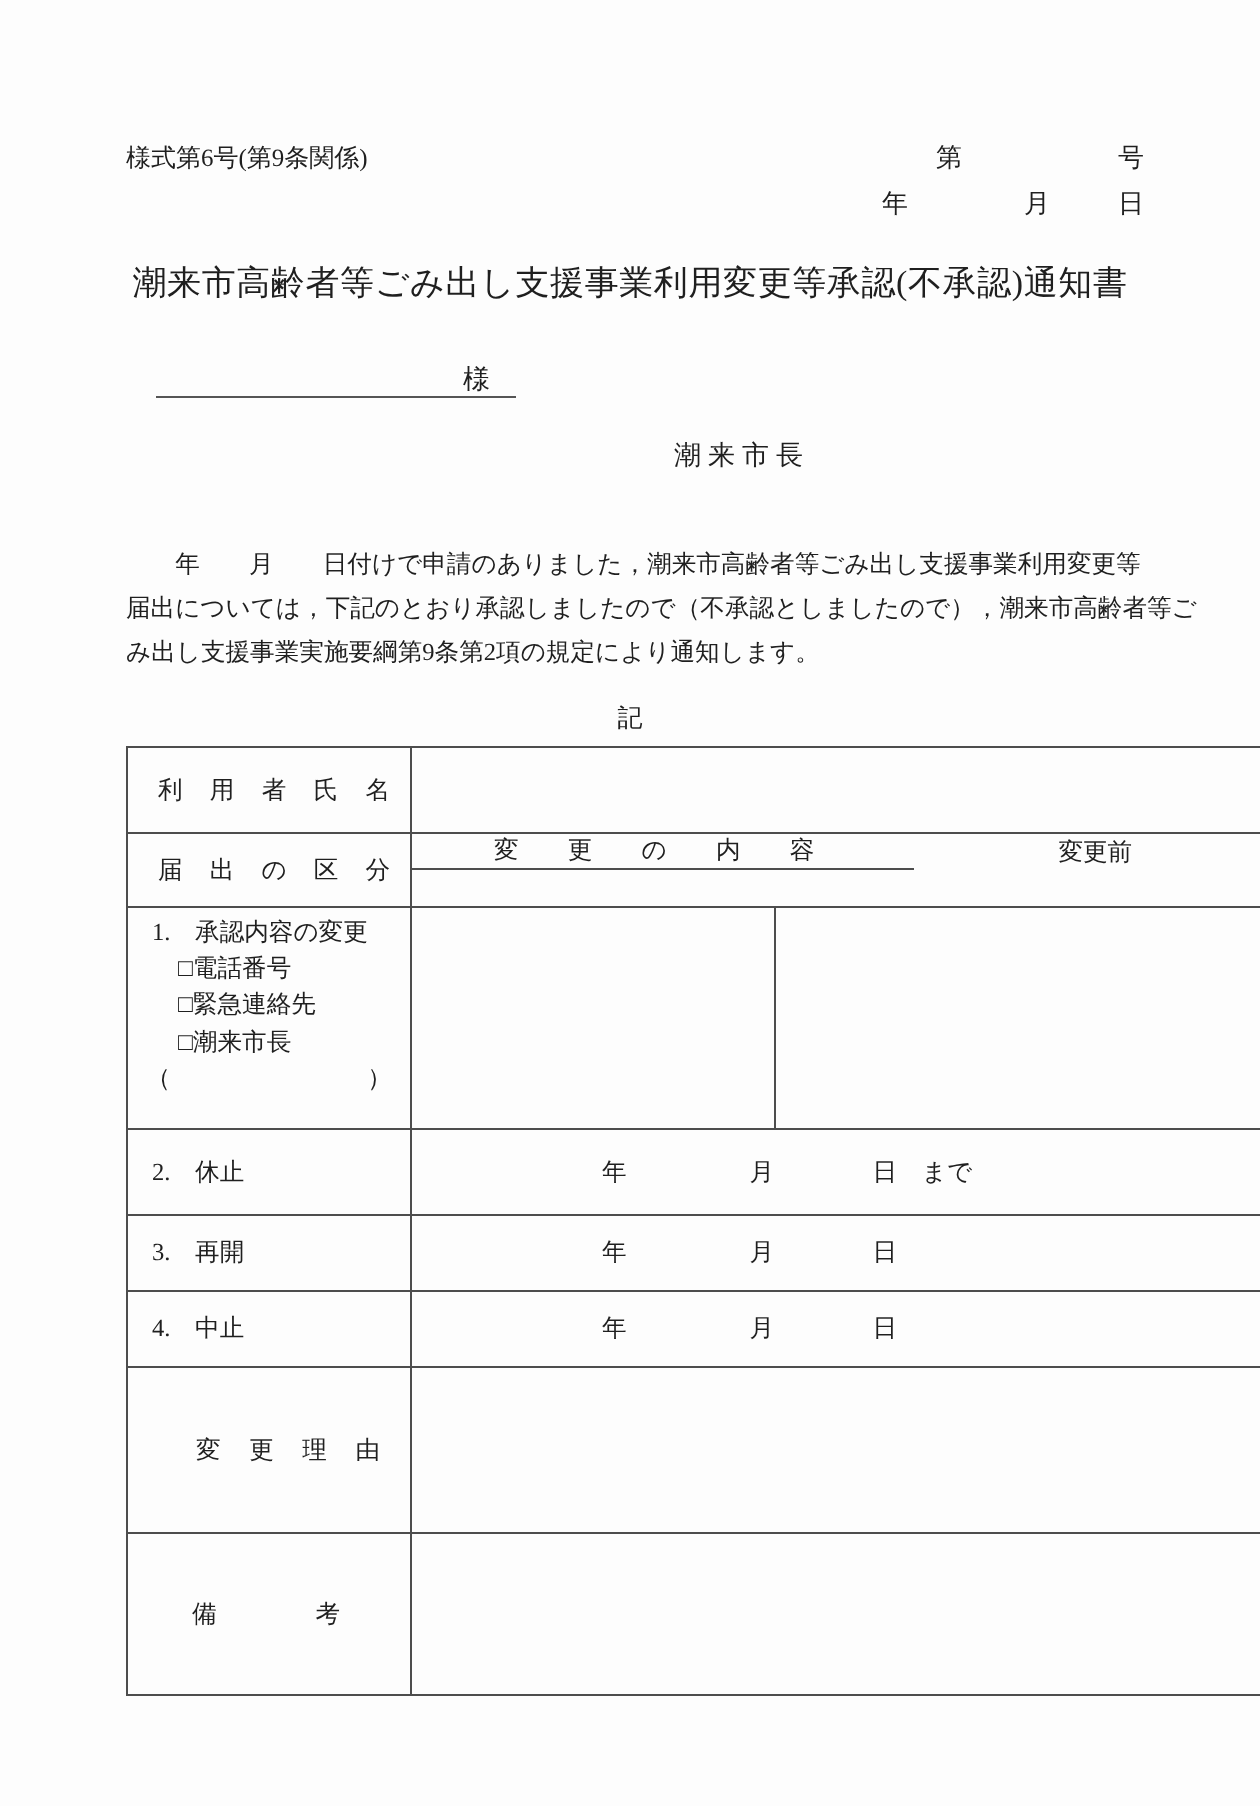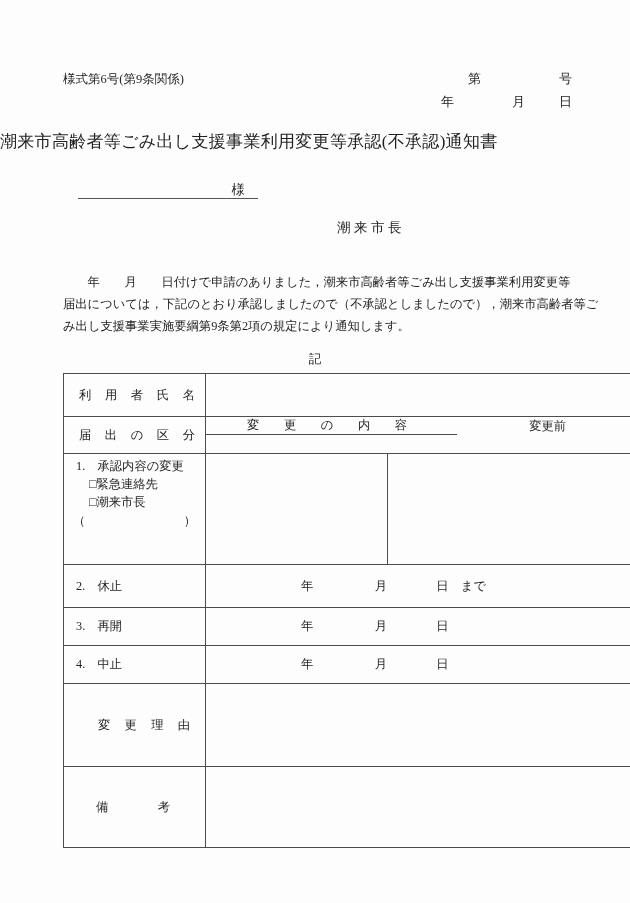--- a/index.html
+++ b/index.html
@@ -23,20 +23,21 @@
   .abs{position:absolute;}
   .form-number{left:63px;top:34px;font-size:12.5px;white-space:pre;margin-top:37px;}
   .hdr{font-size:13px;white-space:pre;}
   .doc-prefix{left:468px;top:70px;}
   .doc-suffix{left:559px;top:70px;}
   .date-year{left:441px;top:93px;}
   .date-month{left:512px;top:93px;}
   .date-day{left:559px;top:93px;}
   .title{
     left:0;top:130px;width:630px;
+    text-align:center;
     font-size:17px;font-weight:normal;
     letter-spacing:0.3px;
     margin:0;white-space:pre;
   }
   .recipient{
     left:78px;top:181px;width:180px;height:18px;
     border-bottom:1px solid #555;
     text-align:right;font-size:13.5px;
     box-sizing:border-box;
   }
@@ -151,20 +152,21 @@
         <div class="ba-row">
           <div class="cell before-h">変更前</div>
           <div class="cell after-h">変更後</div>
         </div>
       </div>
     </div>
 
     <div class="trow r-change">
       <div class="cell label-cell block">
         <div class="r3-line r3-title">1.　承認内容の変更</div>
+        <div class="r3-line r3-cb">□電話番号</div>
         <div class="r3-line r3-cb">□緊急連絡先</div>
         <div class="r3-line r3-cb">□潮来市長</div>
         <div class="r3-line r3-paren">（　　　　　　　　）</div>
       </div>
       <div class="cell before-cell"></div>
       <div class="cell after-cell"></div>
     </div>
 
     <div class="trow r-pause">
       <div class="cell label-cell">

